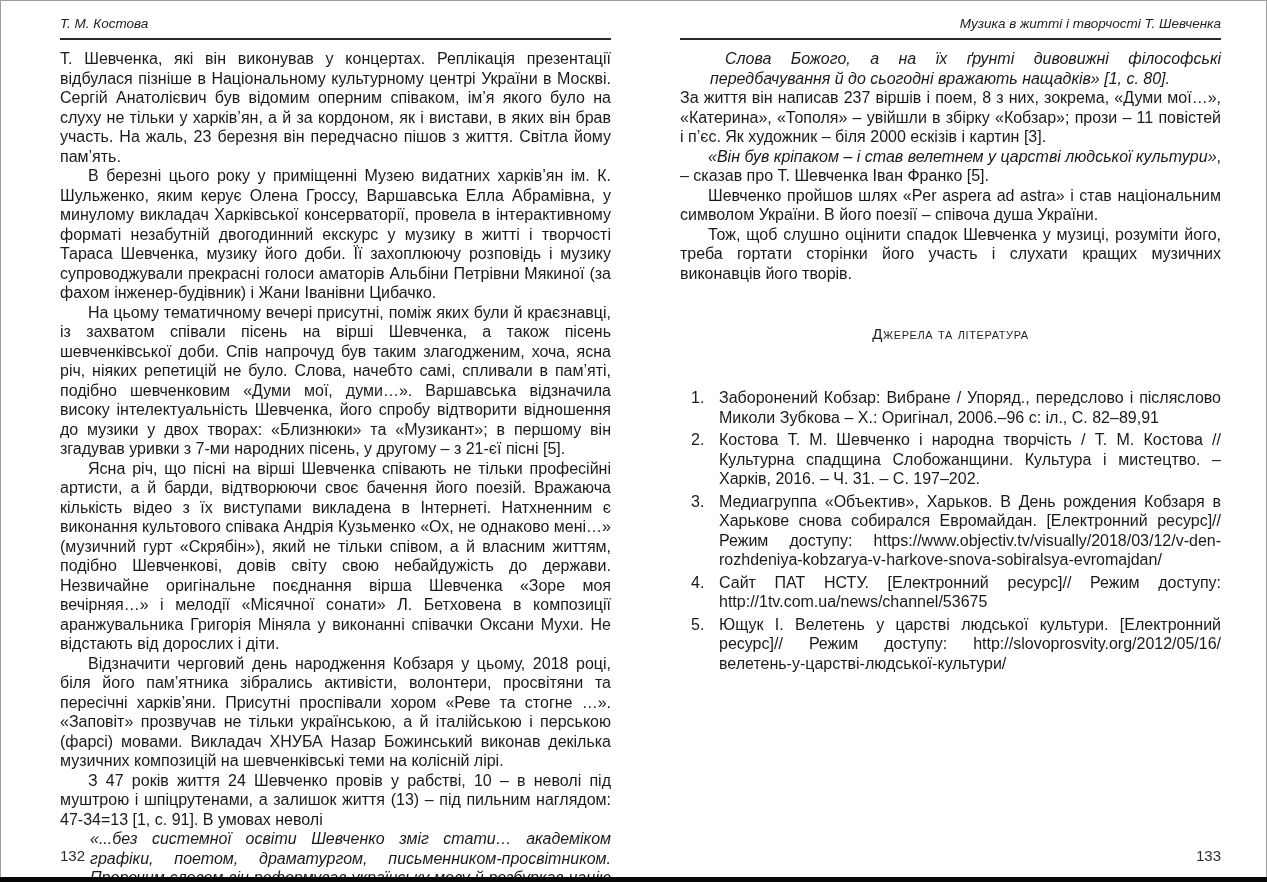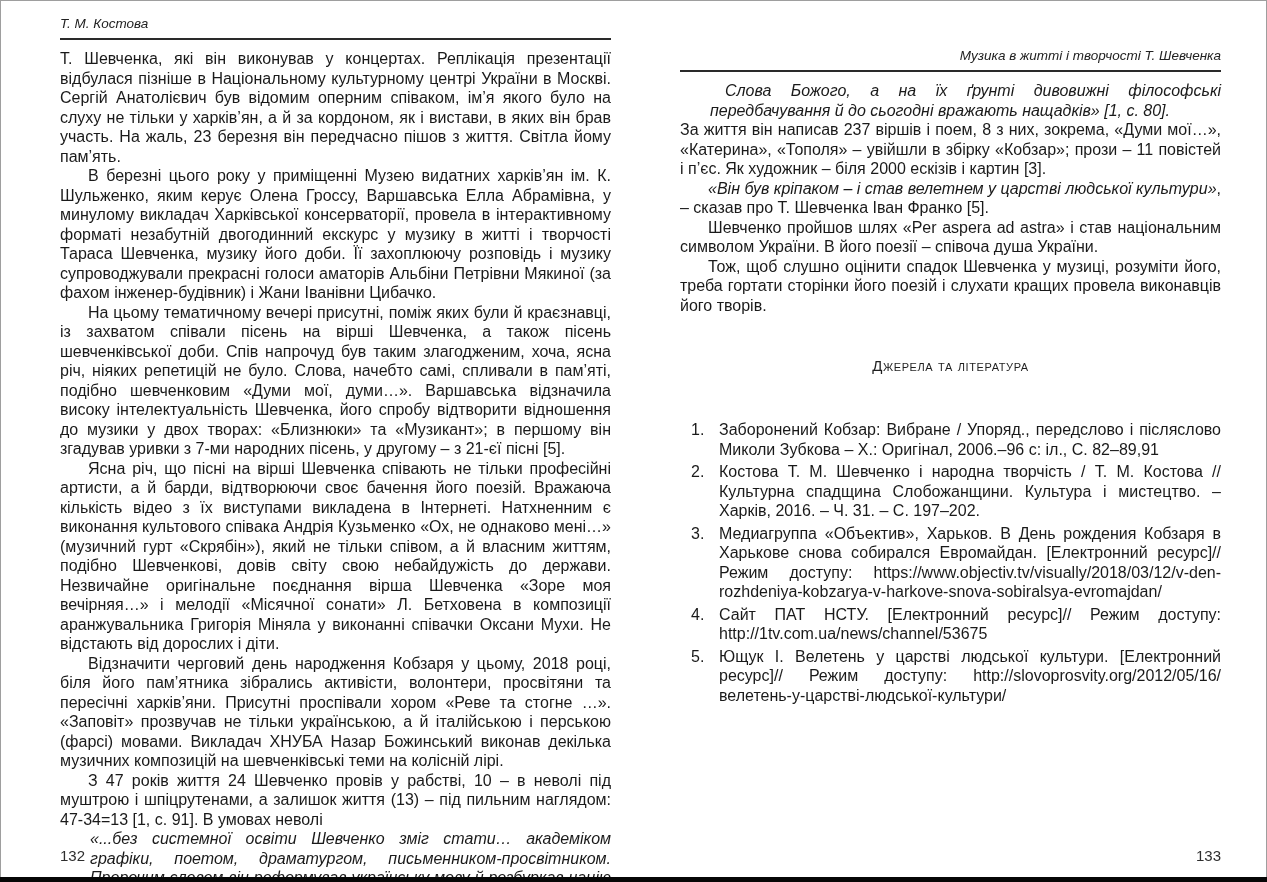--- a/index.html
+++ b/index.html
@@ -26,21 +26,21 @@
 
   .running-header {
     padding-top: 16px;
     padding-bottom: 6px;
     font-style: italic;
     font-size: 13.5px;
     line-height: 16px;
     color: #222;
     border-bottom: 2px solid #2a2a2a;
   }
-  .page-right .running-header { text-align: right; margin-top: 32px; }
+  .page-right .running-header { text-align: right; }
 
   .body-text {
     margin-top: 9px;
     font-size: 16px;
     line-height: 19.5px;
     text-align: justify;
   }
   p.para { margin: 0; }
   p.indent { text-indent: 28px; }
   p.quote {
@@ -101,21 +101,21 @@
 
   <main class="page page-right">
     <header class="running-header">
       <span>Музика в житті і творчості Т. Шевченка</span>
     </header>
     <div class="body-text">
       <p class="para quote quote-first-indent">Слова Божого, а на їх ґрунті дивовижні філософські передбачування й до сьогодні вражають нащадків» [1, с. 80].</p>
       <p class="para">За життя він написав 237 віршів і поем, 8 з них, зокрема, «Думи мої…», «Катерина», «Тополя» – увійшли в збірку «Кобзар»; прози – 11 повістей і п’єс. Як художник – біля 2000 ескізів і картин [3].</p>
       <p class="para indent"><em>«Він був кріпаком – і став велетнем у царстві людської культури»</em><span>, – сказав про Т. Шевченка Іван Франко [5].</span></p>
       <p class="para indent">Шевченко пройшов шлях «Per aspera ad astra» і став національним символом України. В його поезії – співоча душа України.</p>
-      <p class="para indent">Тож, щоб слушно оцінити спадок Шевченка у музиці, розуміти його, треба гортати сторінки його поезій і слухати кращих провела виконавців його творів.</p>
+      <p class="para indent">Тож, щоб слушно оцінити спадок Шевченка у музиці, розуміти його, треба гортати сторінки його участь і слухати кращих музичних виконавців його творів.</p>
     </div>
     <h2 class="section-heading">Джерела та література</h2>
     <ol class="references">
       <li class="ref">
         <span class="ref-num">1.</span>
         <span class="ref-text">Заборонений Кобзар: Вибране / Упоряд., передслово і післяслово Миколи Зубкова – Х.: Оригінал, 2006.–96 с: іл., С. 82–89,91</span>
       </li>
       <li class="ref">
         <span class="ref-num">2.</span>
         <span class="ref-text">Костова Т. М. Шевченко і народна творчість / Т. М. Костова // Культурна спадщина Слобожанщини. Культура і мистецтво. – Харків, 2016. – Ч. 31. – С. 197–202.</span>

